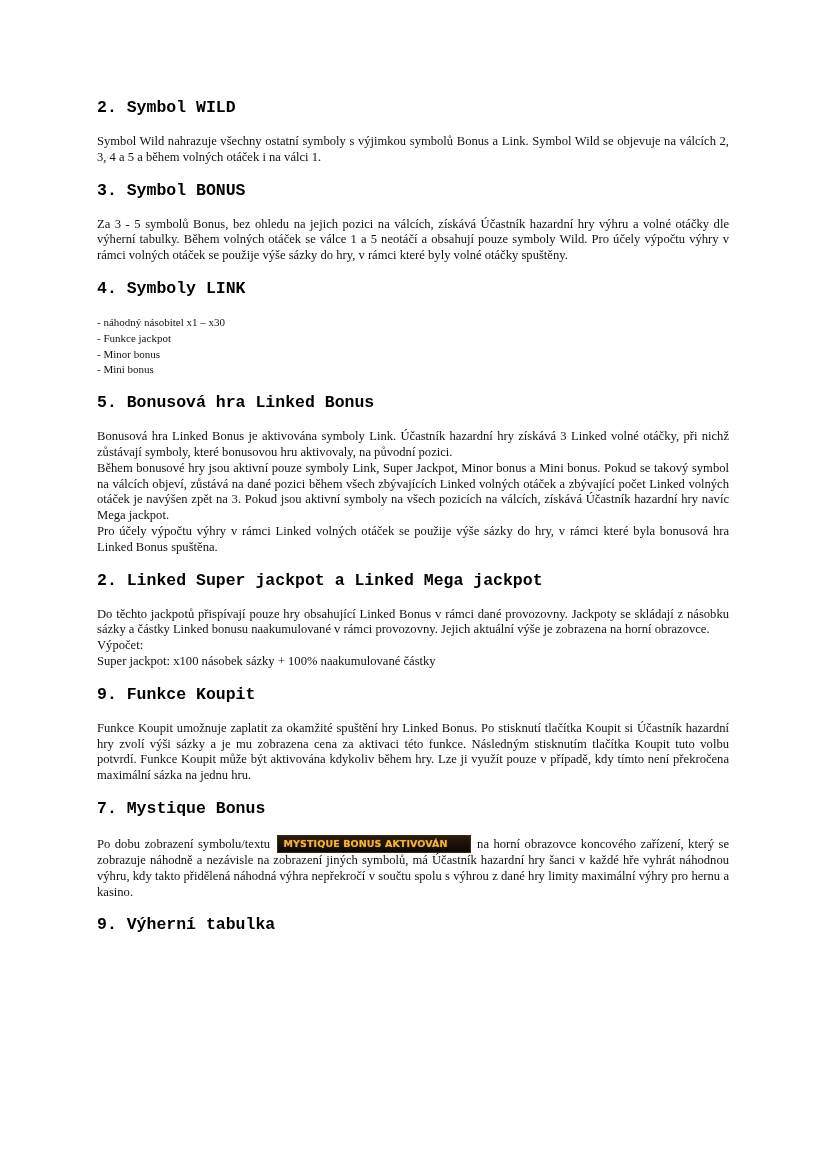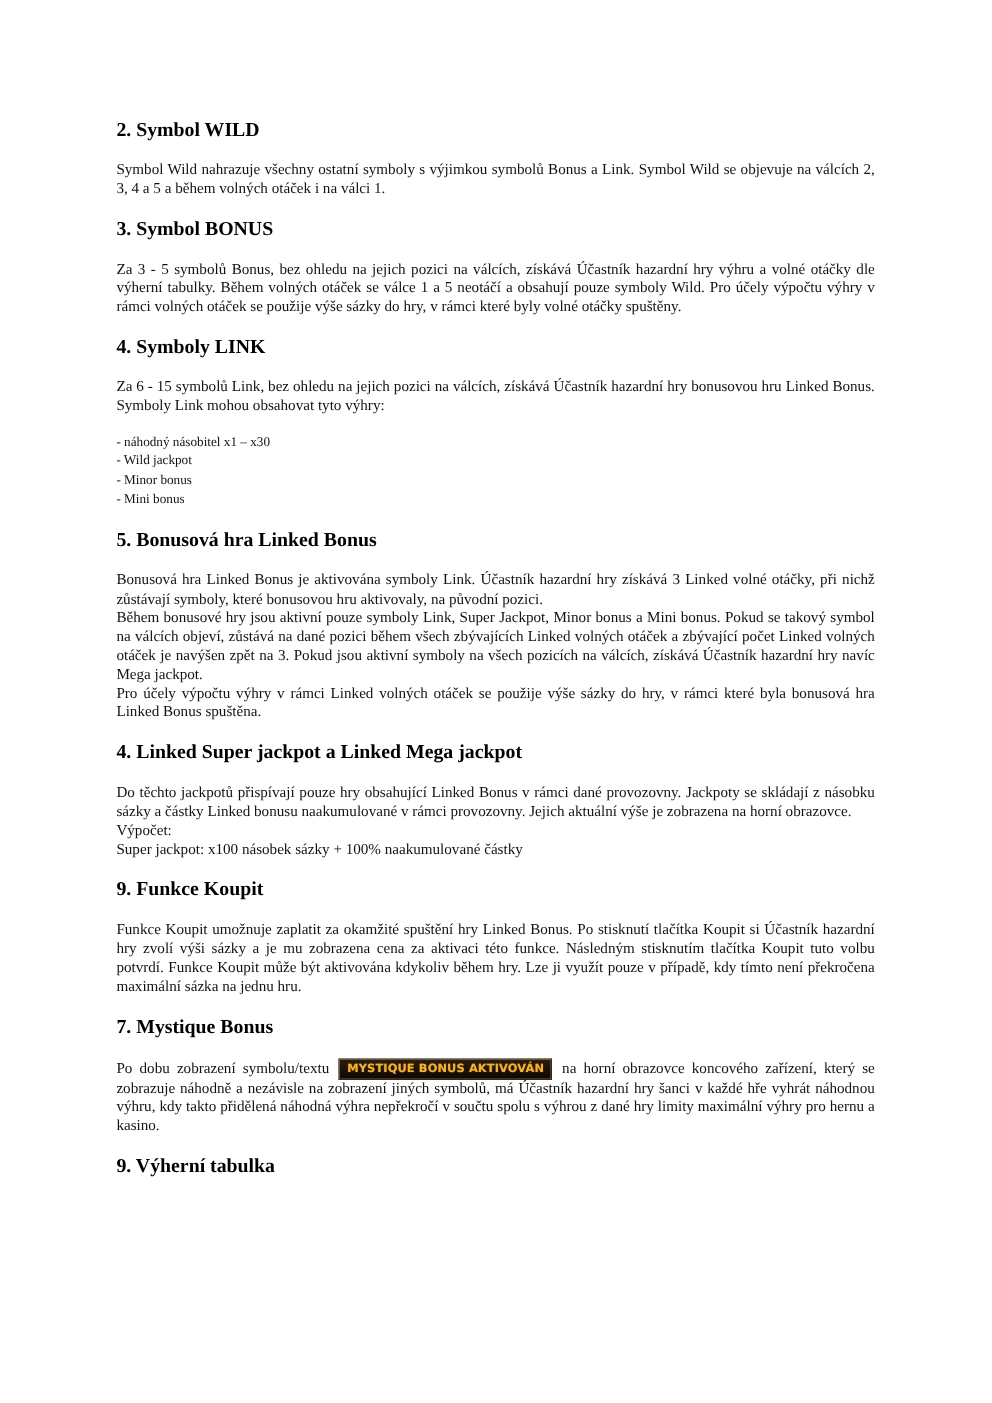--- a/index.html
+++ b/index.html
@@ -15,21 +15,21 @@
       font-family: "Liberation Serif", "DejaVu Serif", serif;
       color: #111111;
     }
     .page {
       position: absolute;
       left: 97px;
       top: 98px;
       width: 632px;
     }
     h2 {
-      font-family: Liberation Serif, serif;
+      font-family: Liberation Mono, monospace;
       font-size: 16.5px;
       font-weight: bold;
       margin: 0 0 16px 0;
       line-height: 20px;
       color: #000;
     }
     p {
       margin: 0;
       font-size: 12.6px;
       line-height: 15.8px;
@@ -50,21 +50,21 @@
     }
     .badge {
       display: inline-block;
       background: #1a1208;
       background: linear-gradient(#2a1c0c, #0d0804);
       color: #f2b233;
       font-family: "DejaVu Sans", "Liberation Sans", sans-serif;
       font-weight: bold;
       font-size: 9.5px;
       letter-spacing: 0.1px;
-      padding: 1px 6px 2px 6px;
+      padding: 1px 22px 2px 6px;
       line-height: 13px;
       vertical-align: 1px;
       text-shadow: 0 0 1px #b36b00;
       border: 1px solid #3a2a10;
       margin: 0 2px;
     }
     .sec-2 { }
     .sec-3 { margin-top: 2px; }
     .sec-9 { margin-top: 4px; }
   </style>
@@ -78,38 +78,37 @@
     <p>Symbol Wild nahrazuje všechny ostatní symboly s výjimkou symbolů Bonus a Link. Symbol Wild se objevuje na válcích 2, 3, 4 a 5 a během volných otáček i na válci 1.</p>
   </div>
 
   <div class="section sec-3">
     <h2>3. Symbol BONUS</h2>
     <p>Za 3 - 5 symbolů Bonus, bez ohledu na jejich pozici na válcích, získává Účastník hazardní hry výhru a volné otáčky dle výherní tabulky. Během volných otáček se válce 1 a 5 neotáčí a obsahují pouze symboly Wild. Pro účely výpočtu výhry v rámci volných otáček se použije výše sázky do hry, v rámci které byly volné otáčky spuštěny.</p>
   </div>
 
   <div class="section">
     <h2>4. Symboly LINK</h2>
-    <p>Za 6 - 15 symbolů Link, bez ohledu na jejich pozici na válcích, získává Účastník hazardní hry bonusovou hru Linked Bonus. Symboly Link mohou obsahovat tyto výhry:</p>
     <ul class="list">
       <li>náhodný násobitel x1 – x30</li>
-      <li>Wild jackpot</li>
+      <li>Funkce jackpot</li>
       <li>Minor bonus</li>
       <li>Mini bonus</li>
     </ul>
   </div>
 
   <div class="section">
     <h2>5. Bonusová hra Linked Bonus</h2>
     <p>Bonusová hra Linked Bonus je aktivována symboly Link. Účastník hazardní hry získává 3 Linked volné otáčky, při nichž zůstávají symboly, které bonusovou hru aktivovaly, na původní pozici.</p>
     <p>Během bonusové hry jsou aktivní pouze symboly Link, Super Jackpot, Minor bonus a Mini bonus. Pokud se takový symbol na válcích objeví, zůstává na dané pozici během všech zbývajících Linked volných otáček a zbývající počet Linked volných otáček je navýšen zpět na 3. Pokud jsou aktivní symboly na všech pozicích na válcích, získává Účastník hazardní hry navíc Mega jackpot.</p>
     <p>Pro účely výpočtu výhry v rámci Linked volných otáček se použije výše sázky do hry, v rámci které byla bonusová hra Linked Bonus spuštěna.</p>
   </div>
 
   <div class="section">
-    <h2>4. Linked Super jackpot a Linked Mega jackpot</h2>
+    <h2>2. Linked Super jackpot a Linked Mega jackpot</h2>
     <p>Do těchto jackpotů přispívají pouze hry obsahující Linked Bonus v rámci dané provozovny. Jackpoty se skládají z násobku sázky a částky Linked bonusu naakumulované v rámci provozovny. Jejich aktuální výše je zobrazena na horní obrazovce.</p>
     <p>Výpočet:</p>
     <p>Super jackpot: x100 násobek sázky + 100% naakumulované částky</p>
   </div>
 
   <div class="section">
     <h2>9. Funkce Koupit</h2>
     <p>Funkce Koupit umožnuje zaplatit za okamžité spuštění hry Linked Bonus. Po stisknutí tlačítka Koupit si Účastník hazardní hry zvolí výši sázky a je mu zobrazena cena za aktivaci této funkce. Následným stisknutím tlačítka Koupit tuto volbu potvrdí. Funkce Koupit může být aktivována kdykoliv během hry. Lze ji využít pouze v případě, kdy tímto není překročena maximální sázka na jednu hru.</p>
   </div>
 

